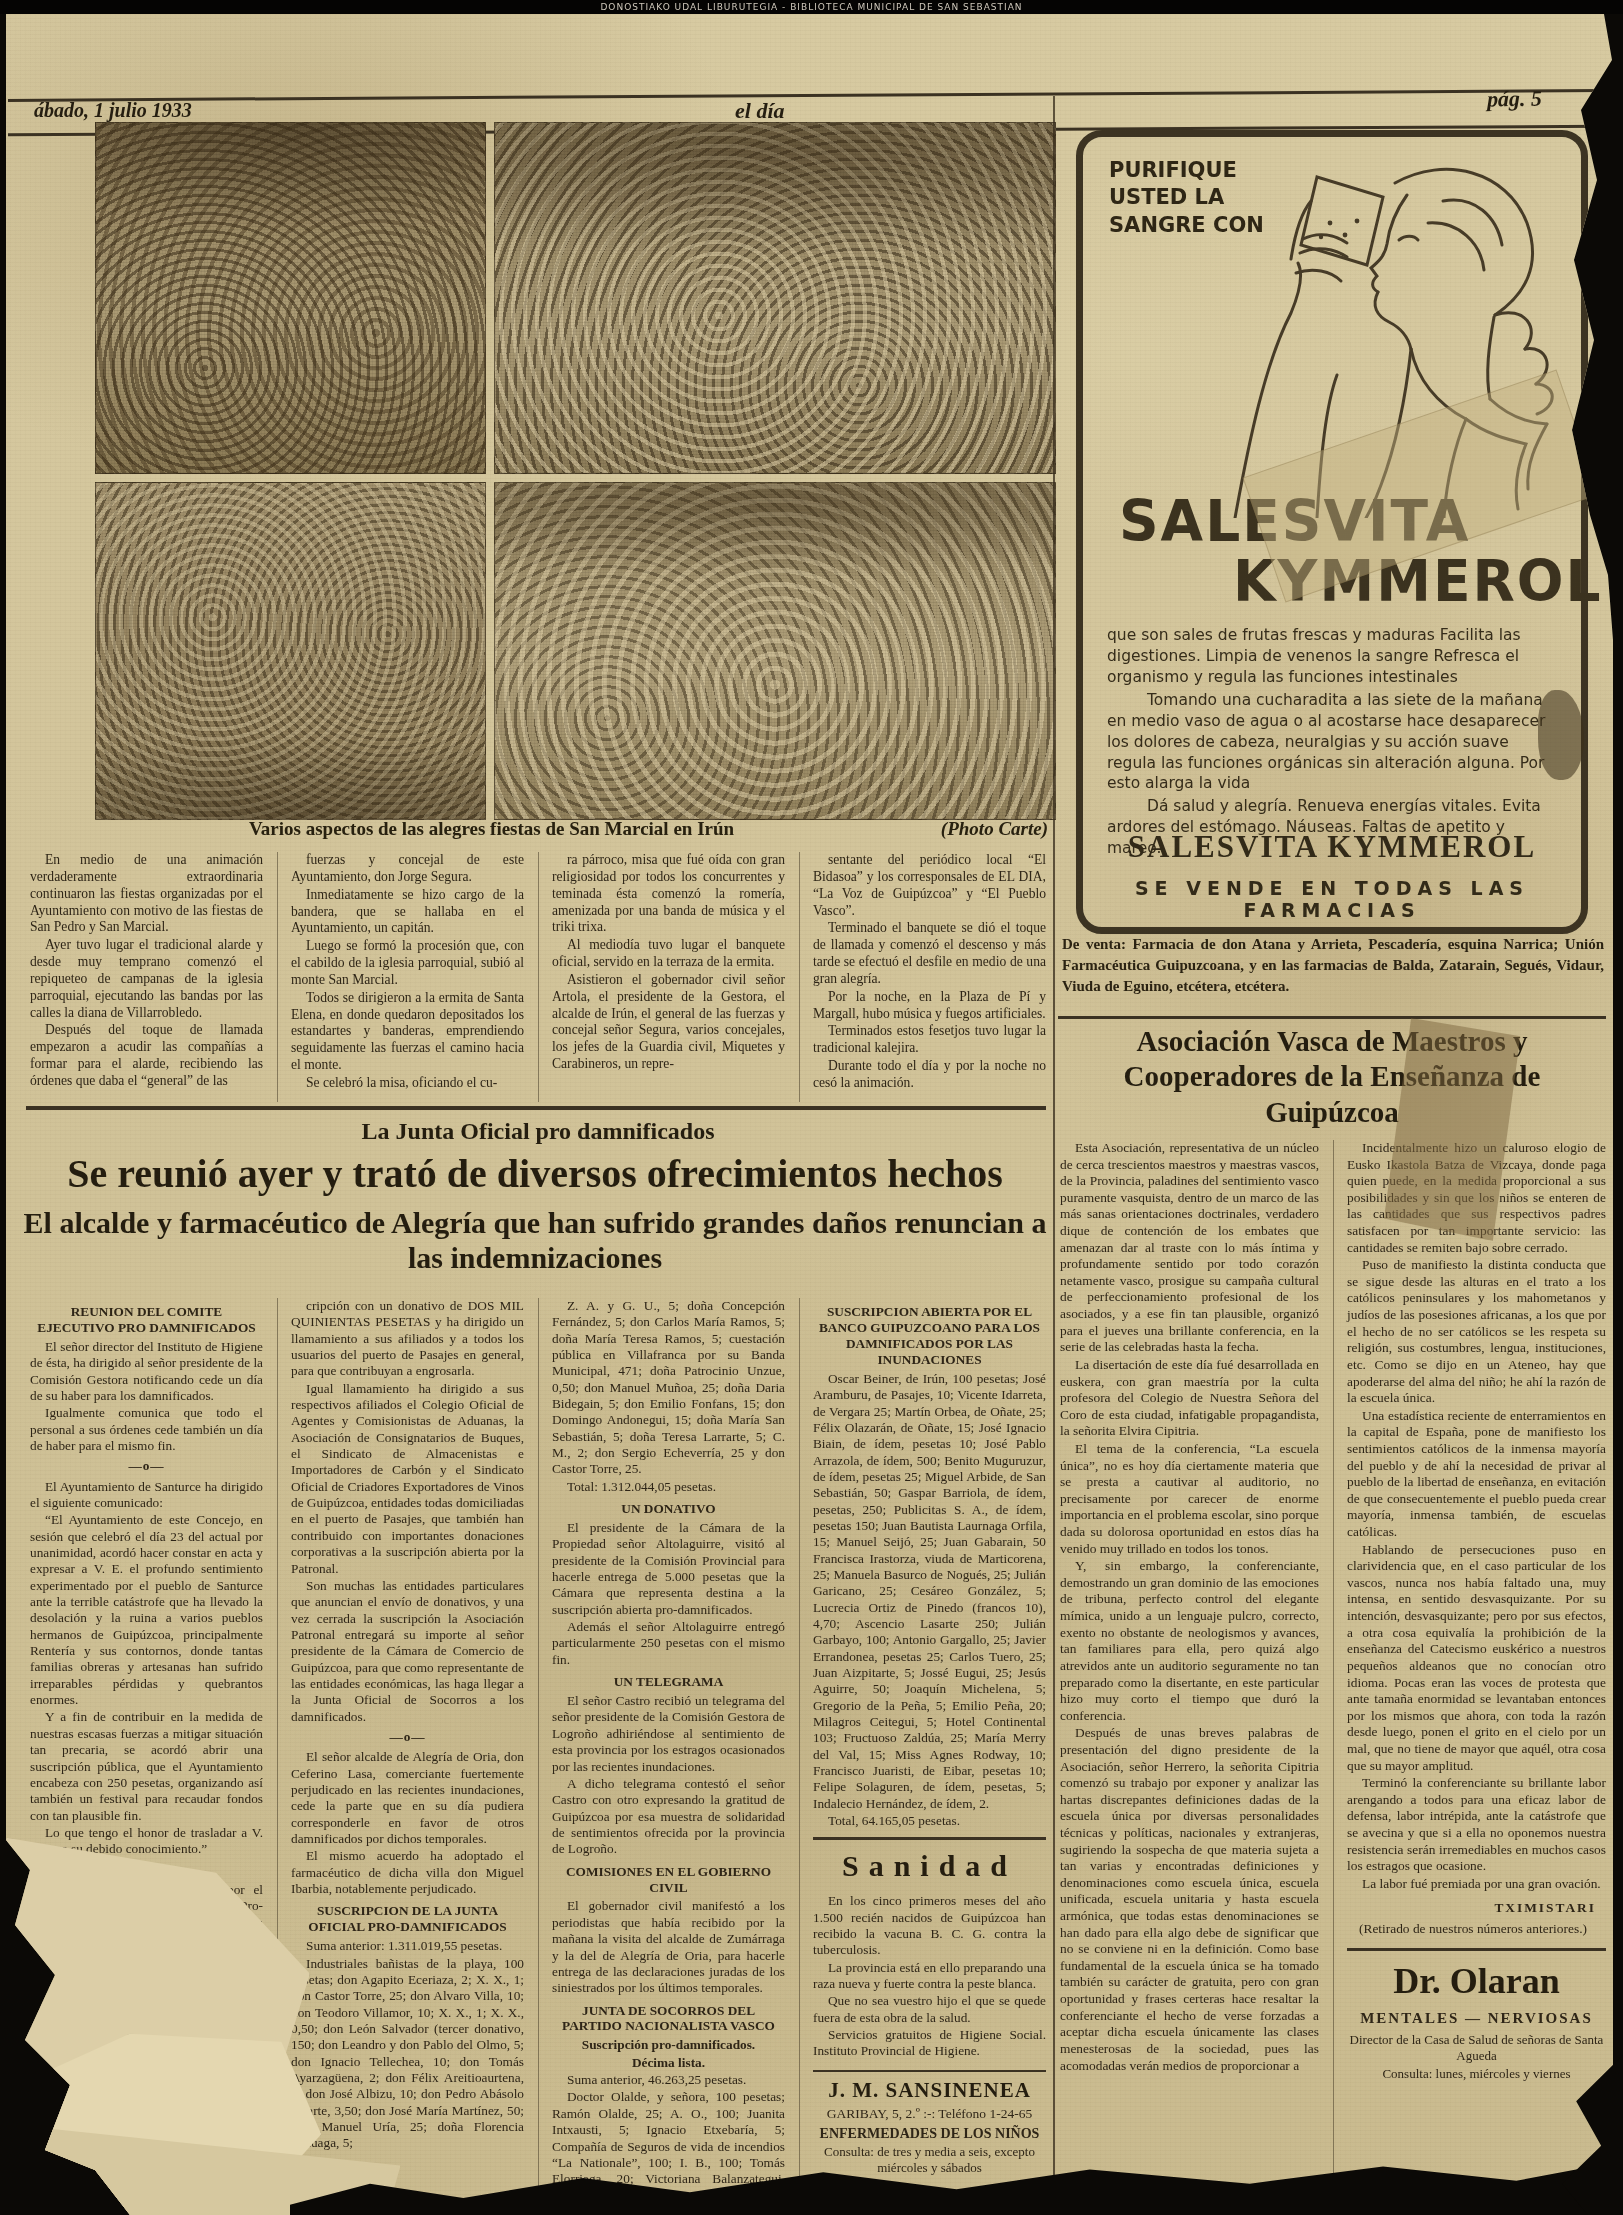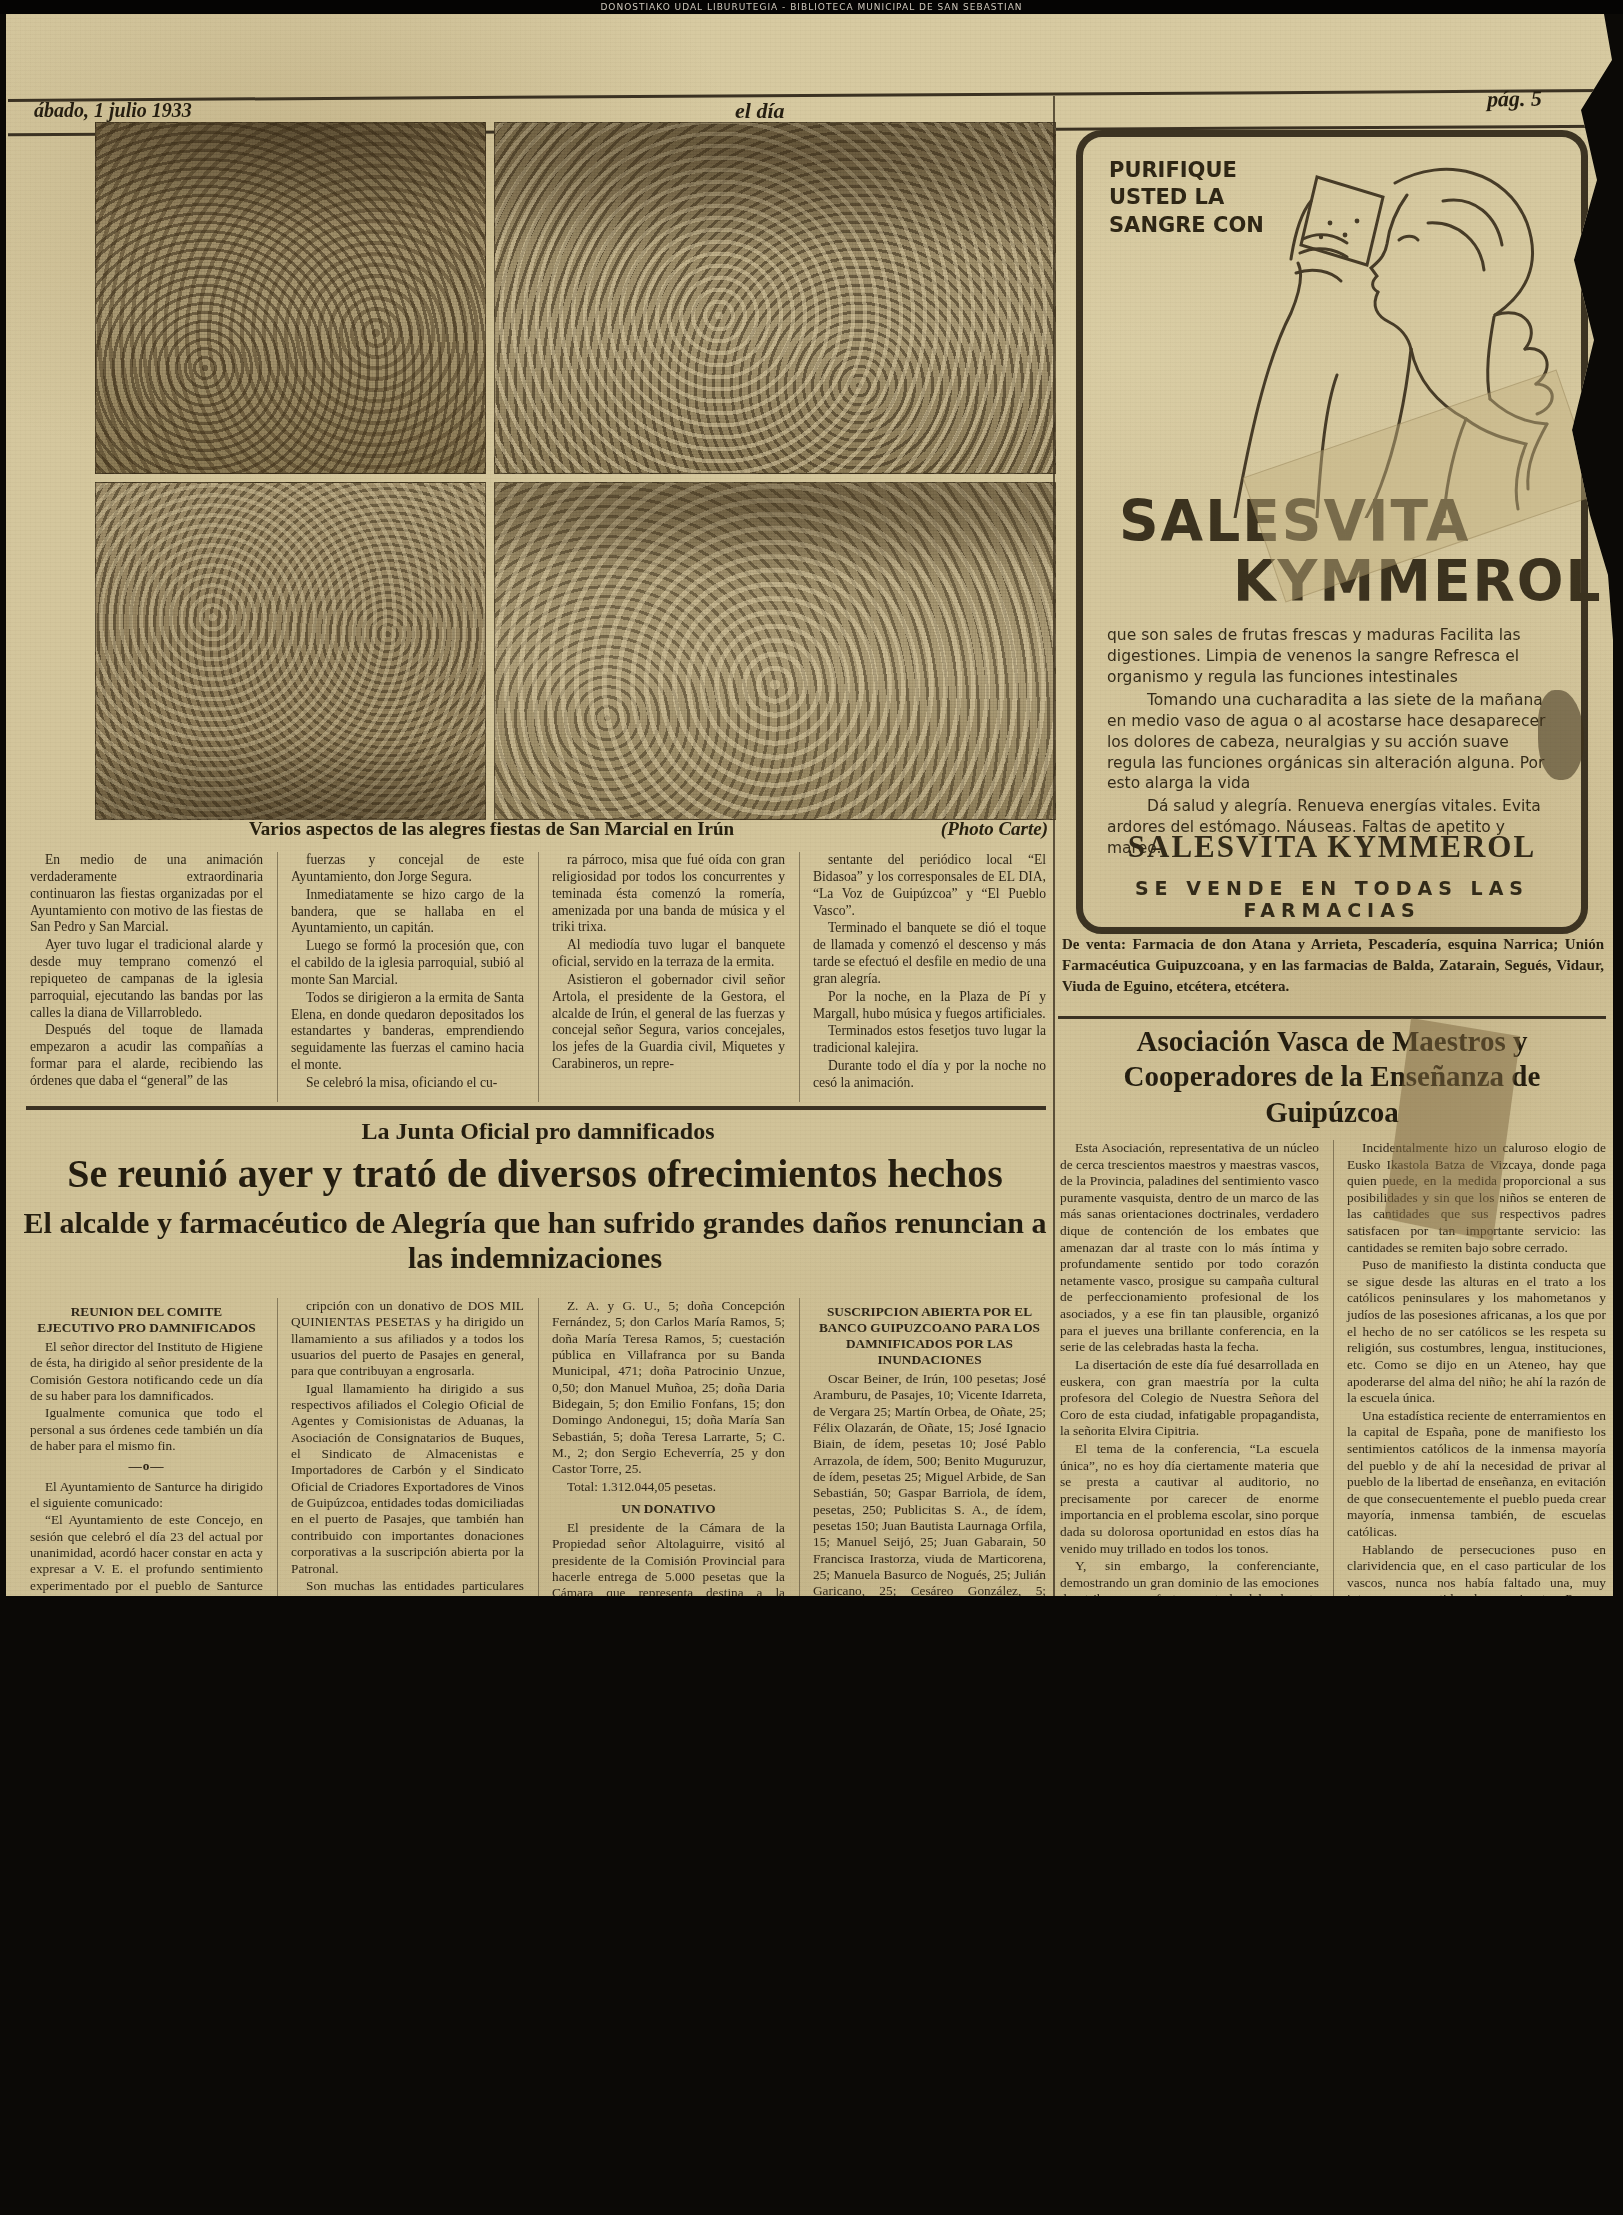--- a/index.html
+++ b/index.html
@@ -1,16 +1,16 @@
 <!DOCTYPE html>
 <html><head>
 <meta charset="utf-8">
 <style>
   html,body{margin:0;padding:0;background:#0b0906;}
-  .page{position:relative;width:1623px;height:1596px;background:#0b0906;overflow:hidden;
+  .page{position:relative;width:1623px;height:2215px;background:#0b0906;overflow:hidden;
         font-family:"Liberation Serif",serif;color:#2e2517;}
   
   .scan-strip{position:absolute;left:0;top:0;width:1623px;height:14px;background:#050403;z-index:40;
               display:flex;align-items:center;justify-content:center;}
   .scan-strip span{color:#cfc8bb;font-family:"DejaVu Sans",sans-serif;font-size:9px;letter-spacing:1px;}
   
   .paper{position:absolute;left:0;top:0;width:1623px;height:2215px;
     background:
       radial-gradient(ellipse 40% 20% at 18% 8%, rgba(118,92,44,.18), transparent 70%),
       radial-gradient(ellipse 30% 25% at 85% 42%, rgba(130,100,50,.16), transparent 70%),

